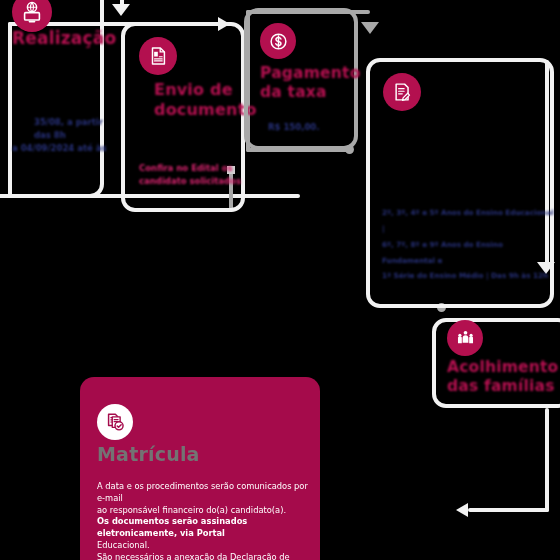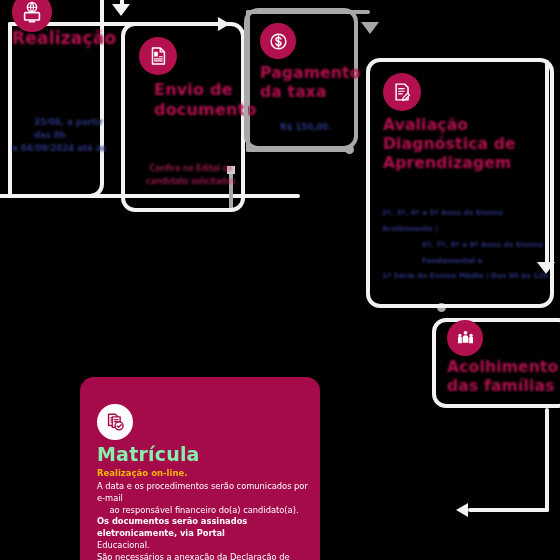--- a/index.html
+++ b/index.html
@@ -28,23 +28,23 @@
   .card.outline-gray{border:4px solid #a8a8a8;background:transparent;}
   .card.filled{background:#a50b4b;border:none;}
 
   .badge{position:absolute;border-radius:50%;display:flex;
          align-items:center;justify-content:center;}
   .badge.pink{background:#b3104f;}
   .badge.white{background:#ffffff;}
 
   .ttl{position:absolute;color:#b3104f;font-weight:700;line-height:1.22;
        letter-spacing:.2px;}
-  .ttl.wht{color:#86efac;}
+  .ttl.wht{color:#737373;}
   .sub-blue{position:absolute;color:#27317a;font-weight:700;line-height:1.5;}
-  .sub-pink{position:absolute;color:#d6246e;font-weight:400;line-height:1.5;text-align:center;}
+  .sub-pink{position:absolute;color:#d6246e;font-weight:700;line-height:1.5;}
   .sub-yellow{position:absolute;color:#f2b705;font-weight:700;}
   .body-wht{position:absolute;color:#ffffff;line-height:1.42;}
   .blurry{filter:blur(0.9px);}
 </style>
 </head>
 <body>
 
 <div class="stage">
 
   <div class="conn">
@@ -129,39 +129,38 @@
     <svg width="21" height="21" viewBox="0 0 24 24" aria-hidden="true">
       <circle cx="12" cy="12" r="8.4" fill="none" stroke="#fff" stroke-width="1.7"></circle>
       <path d="M12 5.6v12.8" stroke="#fff" stroke-width="1.7" stroke-linecap="round"></path>
       <path d="M14.8 9.1c-.5-1.1-1.6-1.7-2.9-1.7-1.6 0-2.8.9-2.8 2.2 0 1.3 1 1.9 2.8 2.3
                1.9.4 2.9 1 2.9 2.3 0 1.3-1.2 2.2-2.9 2.2-1.4 0-2.5-.6-3-1.8" fill="none" stroke="#fff" stroke-width="1.7" stroke-linecap="round"></path>
     </svg>
   </div>
 
   <div class="ttl blurry" style="left:260px;top:64px;width:96px;font-size:15.5px;">Pagamento da taxa</div>
 
-  <div class="sub-blue blurry" style="left:268px;top:121px;width:90px;font-size:8.5px;margin-left:12px;">
+  <div class="sub-blue blurry" style="left:268px;top:121px;width:90px;font-size:8.5px;">
     <span style="display: block;">R$ 150,00.</span>
   </div>
 
   <div class="card outline-white" style="left:366px;top:58px;width:188px;height:250px;"></div>
 
   <div class="badge pink" style="left:383px;top:73px;width:38px;height:38px;">
     <svg width="22" height="22" viewBox="0 0 24 24" aria-hidden="true">
       <path d="M5.6 3.4h9.2l3.8 3.8v13.4H5.6z" fill="none" stroke="#fff" stroke-width="1.6" stroke-linejoin="round"></path>
       <path d="M8.3 8.4h6M8.3 11.2h6M8.3 14h4" stroke="#fff" stroke-width="1.3" stroke-linecap="round"></path>
       <path d="M13.2 18.4l5-5 2 2-5 5-2.6.6z" fill="#b3104f" stroke="#fff" stroke-width="1.4" stroke-linejoin="round"></path>
     </svg>
   </div>
 
-  <div class="ttl blurry" style="left:383px;top:116px;width:162px;font-size:15.5px;">Avaliação Diagnóstica de Aprendizagem</div>
 
   <div class="sub-blue blurry" style="left:382px;top:205px;width:172px;font-size:7.2px;line-height:2.2;">
-    <span style="display: block;">2º, 3º, 4º e 5º Anos do Ensino Acolhimento |</span>
-    <span style="display: block; margin-left: 40px;">6º, 7º, 8º e 9º Anos do Ensino Fundamental e</span>
+    <span style="display: block;">2º, 3º, 4º e 5º Anos do Ensino Educacional |</span>
+    <span style="display: block;">6º, 7º, 8º e 9º Anos do Ensino Fundamental e</span>
     <span style="display: block;">1ª Série do Ensino Médio | Das 9h às 12h</span>
   </div>
 
   <div class="card outline-white" style="left:432px;top:318px;width:140px;height:90px;"></div>
 
   <div class="badge pink" style="left:447px;top:320px;width:36px;height:36px;">
     <svg width="21" height="21" viewBox="0 0 24 24" aria-hidden="true">
       <circle cx="12" cy="5.4" r="2.1" fill="#fff"></circle>
       <circle cx="5.6" cy="8.4" r="1.8" fill="#fff"></circle>
       <circle cx="18.4" cy="8.4" r="1.8" fill="#fff"></circle>
@@ -181,24 +180,23 @@
       <path d="M7.5 7.2h5M7.5 9.6h5M7.5 12h3.2" stroke="#a50b4b" stroke-width="1.3" stroke-linecap="round"></path>
       <path d="M9 6.4h8.6v11.4H9z" fill="#fff" stroke="#a50b4b" stroke-width="1.5" stroke-linejoin="round"></path>
       <path d="M11 9.4h4.4M11 11.6h4.4" stroke="#a50b4b" stroke-width="1.2" stroke-linecap="round"></path>
       <circle cx="16.4" cy="16.2" r="4.4" fill="#fff" stroke="#a50b4b" stroke-width="1.6"></circle>
       <path d="M14.4 16.3l1.5 1.5 2.8-2.9" fill="none" stroke="#a50b4b" stroke-width="1.6" stroke-linecap="round" stroke-linejoin="round"></path>
     </svg>
   </div>
 
   <div class="ttl wht" style="left:97px;top:443px;width:200px;font-size:19px;">Matrícula</div>
 
-  <div class="sub-yellow" style="left:97px;top:468px;width:200px;font-size:8.5px;">Realização on-line.</div>
 
   <div class="body-wht" style="left:97px;top:481px;width:214px;font-size:8.3px;">
     <span style="display: block;">A data e os procedimentos serão comunicados por e-mail</span>
-    <span style="display: block; text-align: center;">ao responsável financeiro do(a) candidato(a).</span>
+    <span style="display: block;">ao responsável financeiro do(a) candidato(a).</span>
     <span style="display: block; font-weight: bold;">Os documentos serão assinados eletronicamente, via Portal</span>
     <span style="display: block;">Educacional.</span>
     <span style="display: block;">São necessários a anexação da Declaração de Adimplência</span>
 
   </div>
 
 </div>
 
 </body></html>

